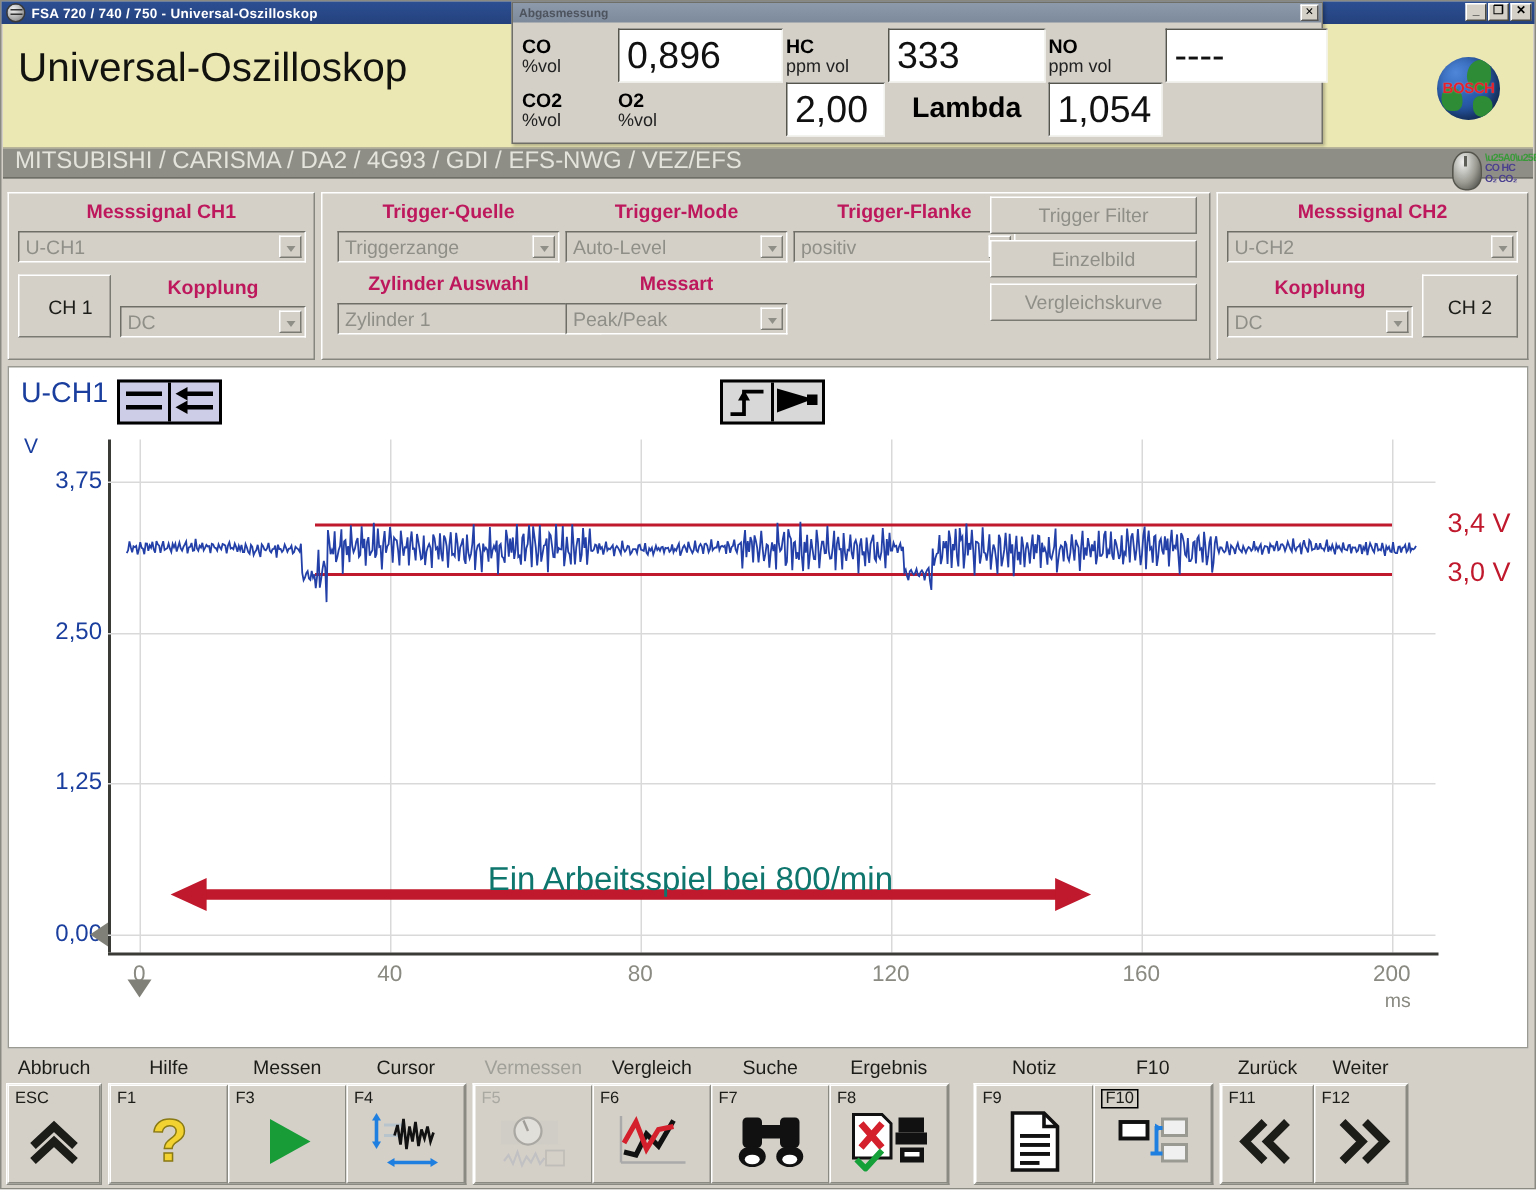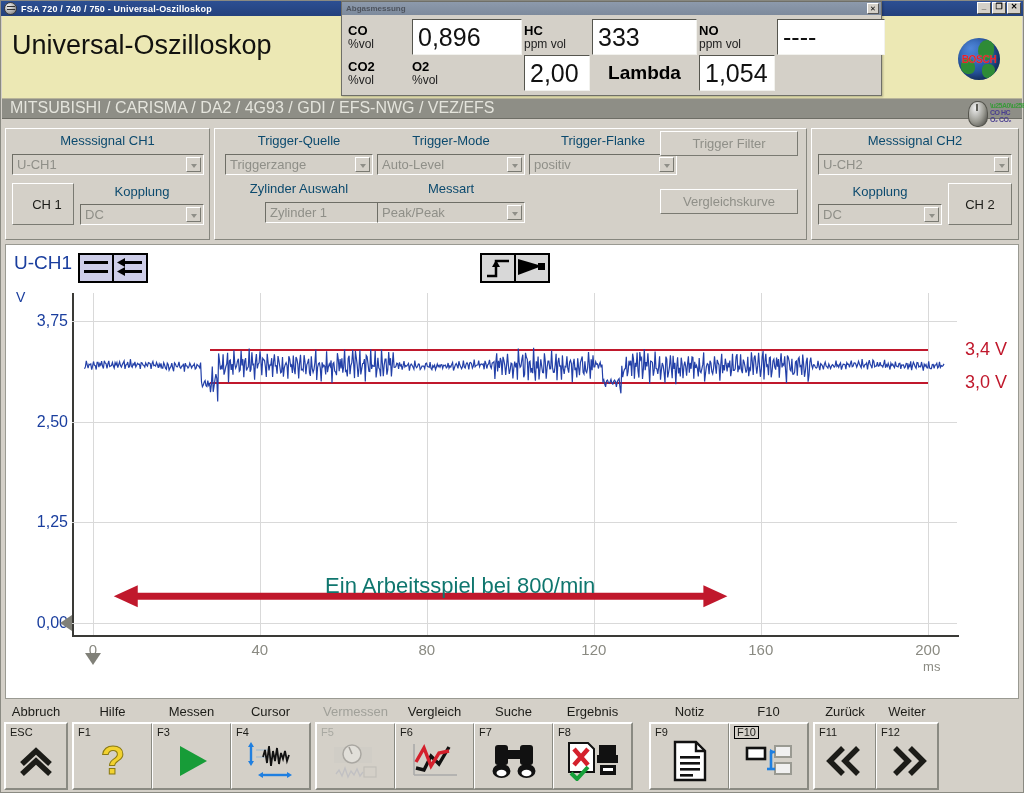--- a/index.html
+++ b/index.html
@@ -194,21 +194,21 @@
     border: 1px solid #ffffff;
     border-right-color: #86867e; border-bottom-color: #86867e;
     box-sizing: border-box;
     position: relative;
   }
   .panel-l { width: 205px; }
   .panel-m { flex: 1; }
   .panel-r { width: 208px; }
 
   .grp-title {
-    font-size: 13px; font-weight: normal; color: #0c4a6e;
+    font-size: 13px; font-weight: bold; color: #be185d;
     text-align: center;
   }
   .sel {
     height: 21px;
     background: #d4d0c8;
     border: 1px solid #86867e;
     border-top-color:#6e6e66; border-left-color:#6e6e66;
     border-right-color:#ffffff; border-bottom-color:#ffffff;
     box-sizing: border-box;
     display: flex; align-items: center;
@@ -483,32 +483,35 @@
         <span>Auto-Level</span>
         <span class="arrow"></span>
       </div>
       <div class="grp-title" style="position:absolute;left:314px;top:4px;width:148px;">Trigger-Flanke</div>
       <div class="sel" style="position:absolute;left:314px;top:25px;width:148px;">
         <span>positiv</span>
         <span class="arrow"></span>
       </div>
 
       <div class="grp-title" style="position:absolute;left:10px;top:52px;width:148px;">Zylinder Auswahl</div>
-      <div class="sel" style="position:absolute;left:10px;top:73px;width:176px;margin-left:40px;">
+      <div class="sel" style="position:absolute;left:10px;top:73px;width:176px;">
         <span>Zylinder 1</span>
         <span class="arrow"></span>
       </div>
       <div class="grp-title" style="position:absolute;left:162px;top:52px;width:148px;">Messart</div>
       <div class="sel" style="position:absolute;left:162px;top:73px;width:148px;">
         <span>Peak/Peak</span>
         <span class="arrow"></span>
       </div>
 
       <div class="btn3d" style="position:absolute;right:8px;top:2px;width:138px;height:25px;">
         <span>Trigger Filter</span>
+      </div>
+      <div class="btn3d" style="position:absolute;right:8px;top:31px;width:138px;height:25px;">
+        <span>Einzelbild</span>
       </div>
       <div class="btn3d" style="position:absolute;right:8px;top:60px;width:138px;height:25px;">
         <span>Vergleichskurve</span>
       </div>
     </div>
 
     <div class="panel panel-r">
       <div class="grp-title" style="position:absolute;left:0;top:4px;width:100%;">Messsignal CH2</div>
       <div class="sel" style="position:absolute;left:6px;top:25px;width:194px;">
         <span>U-CH2</span>

